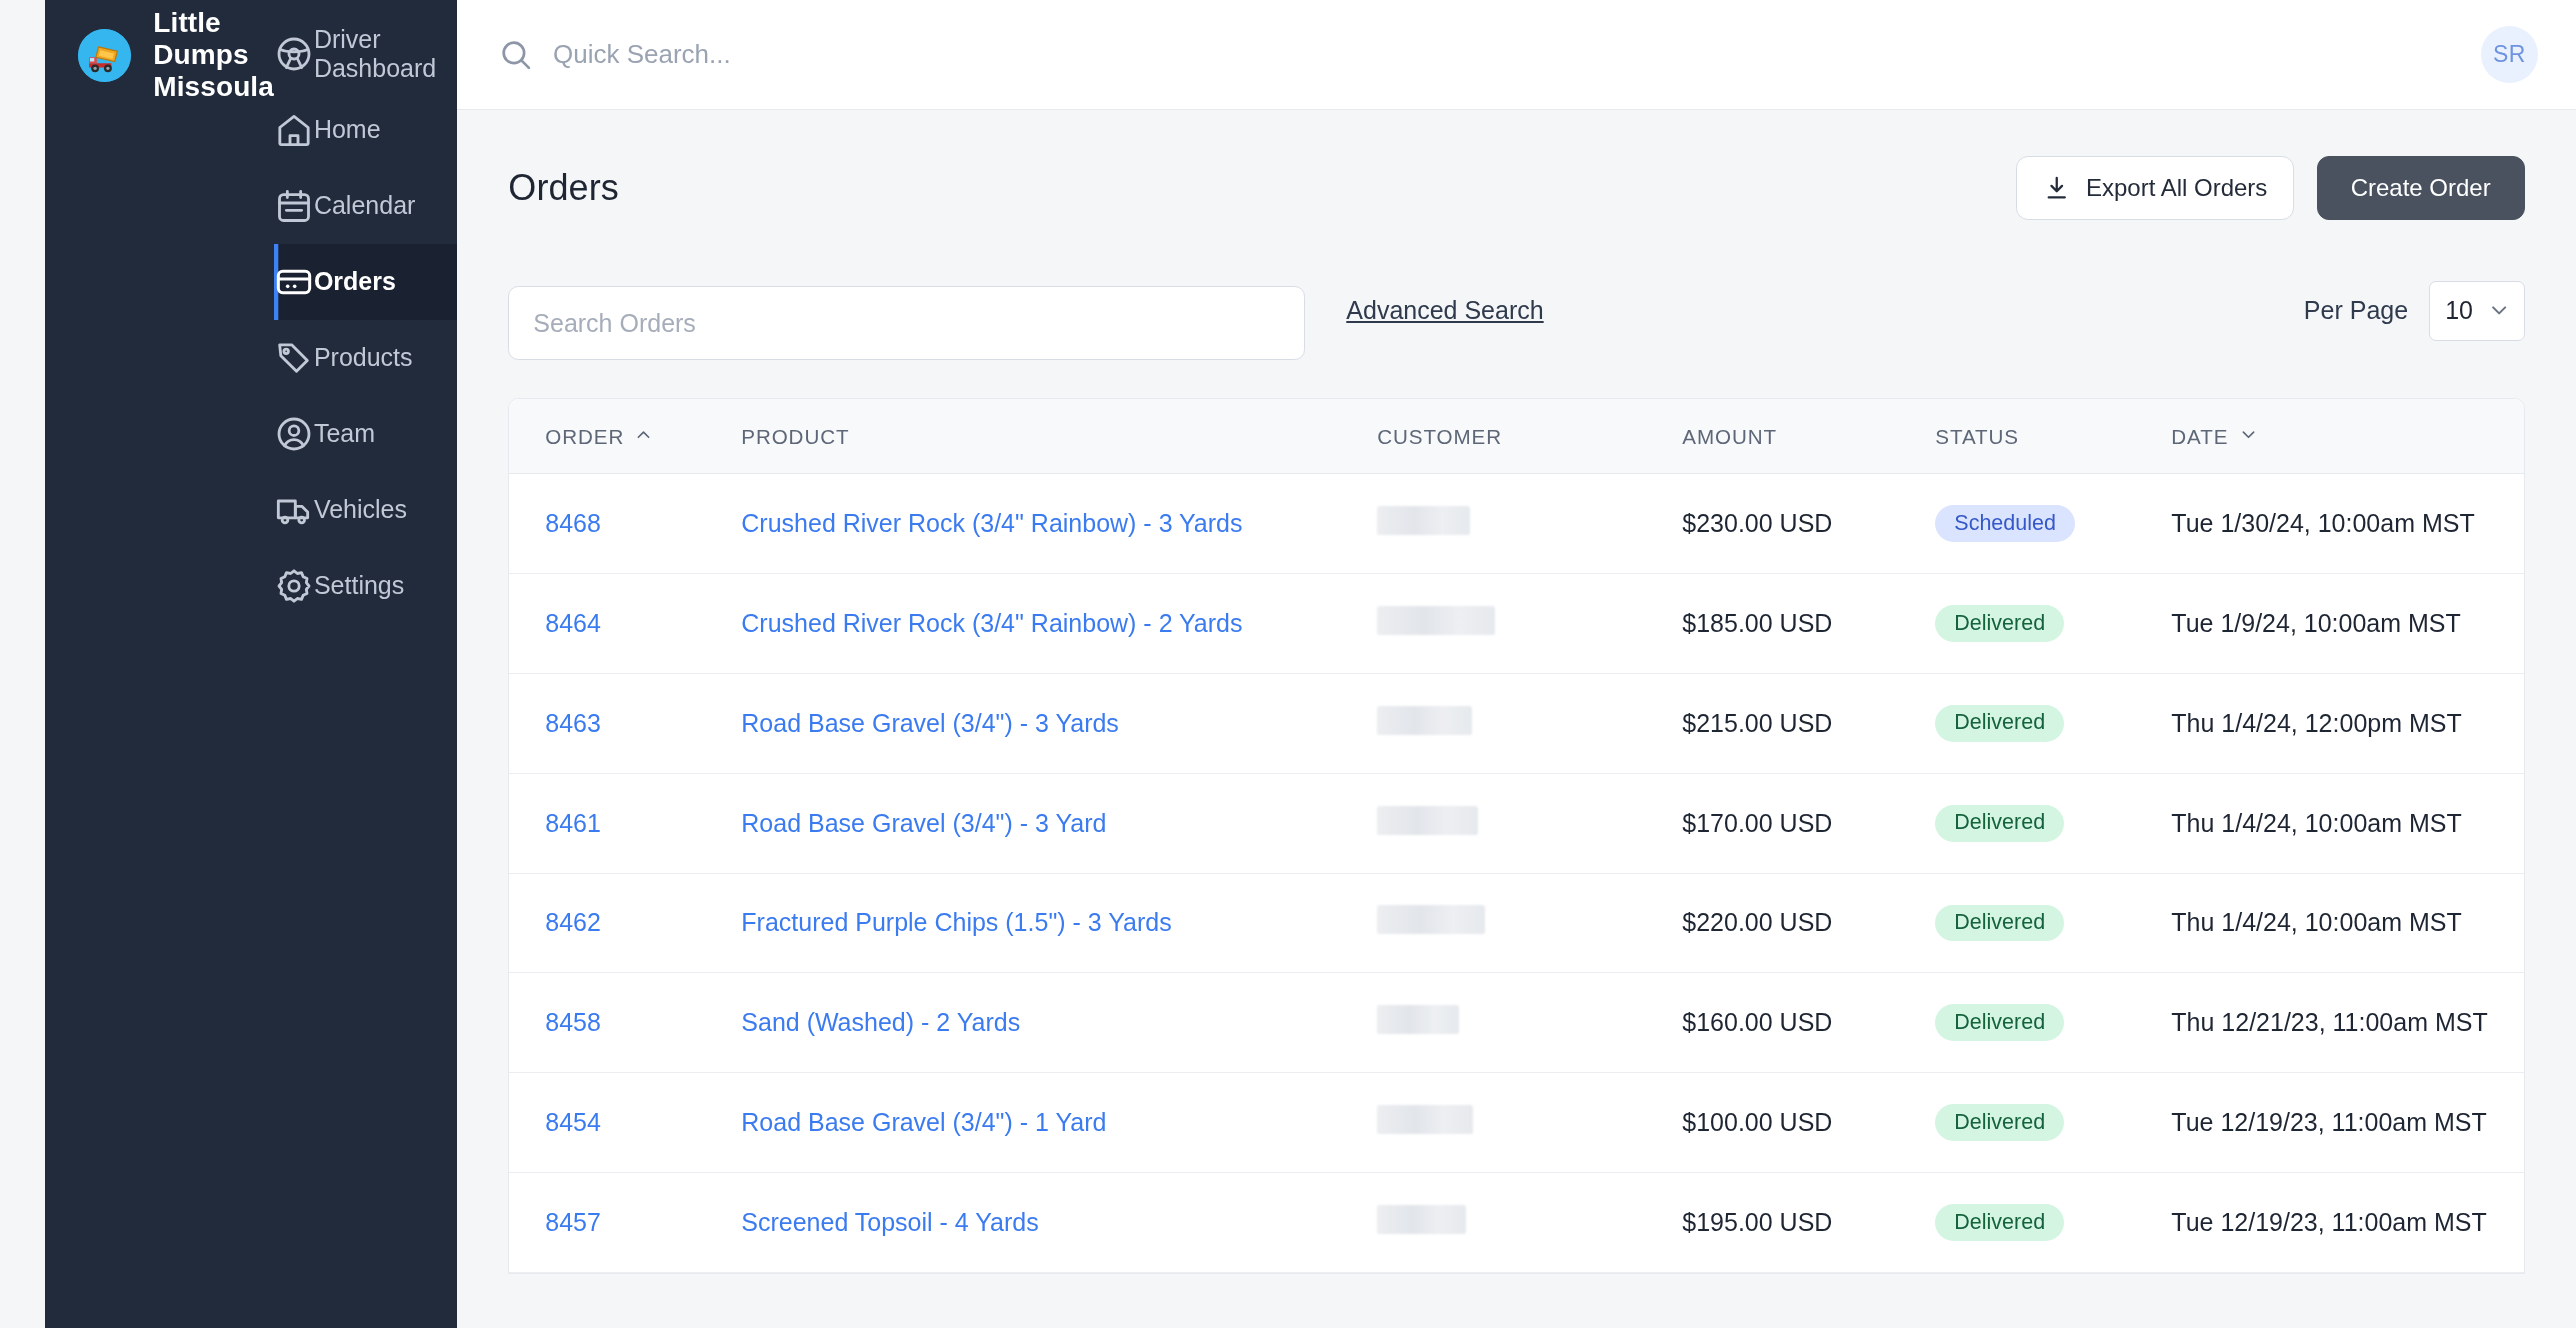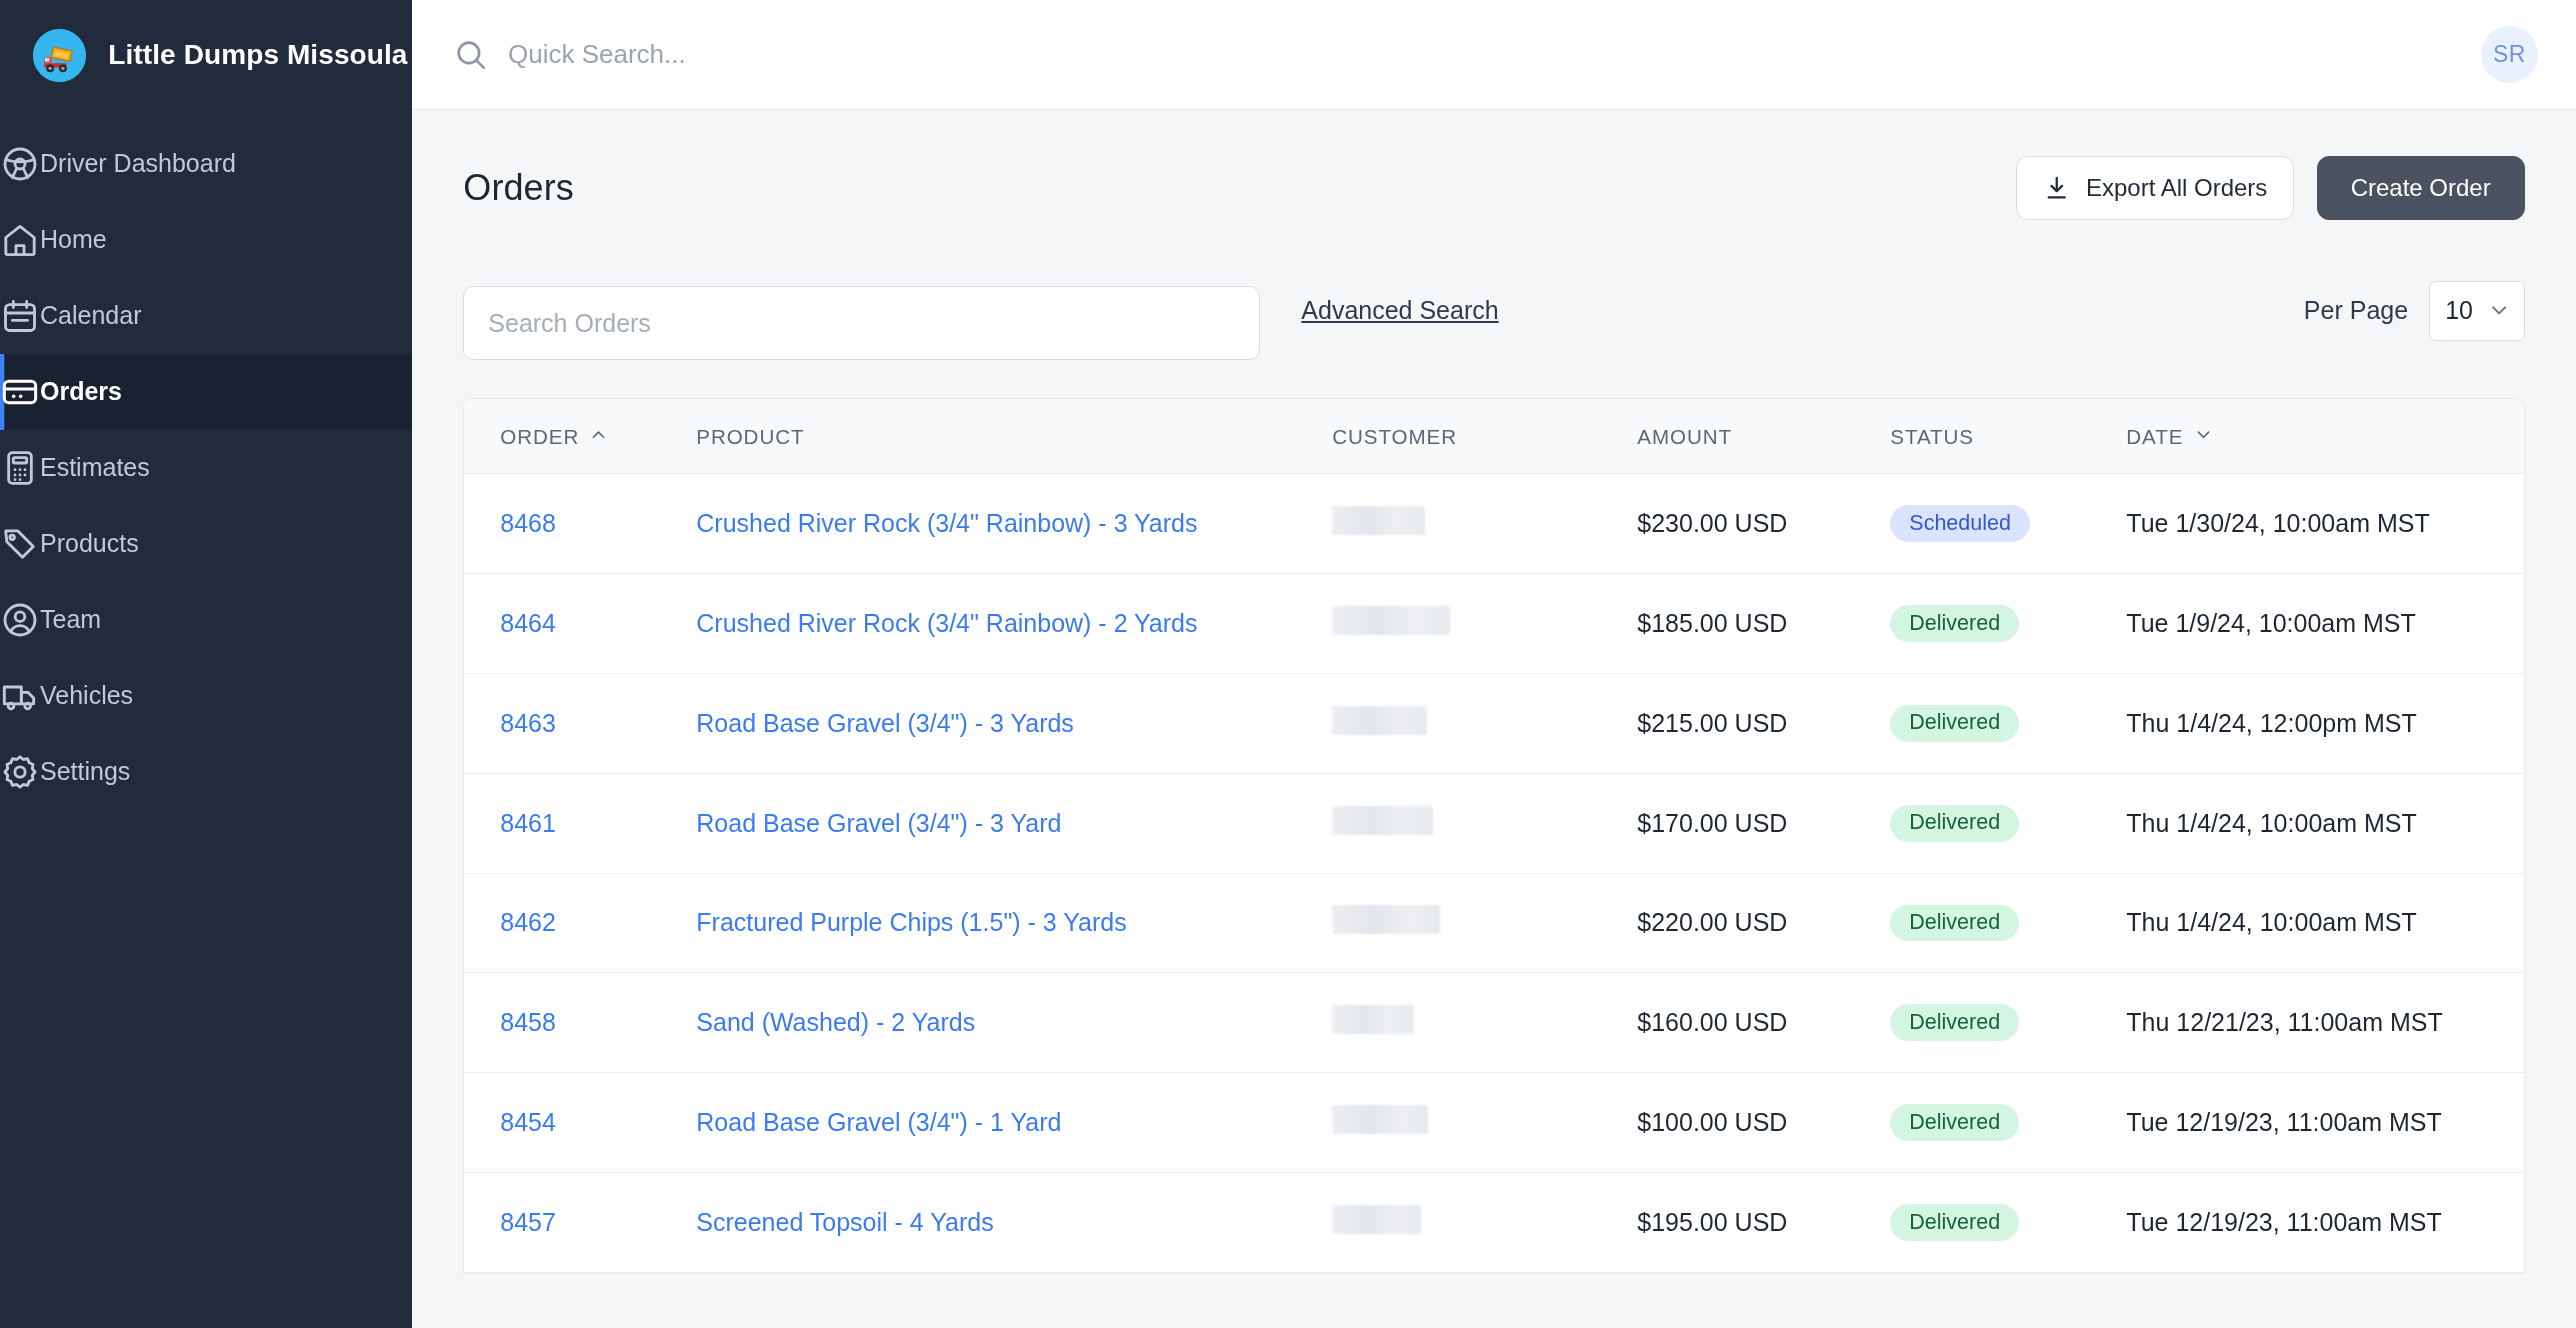--- a/index.html
+++ b/index.html
@@ -9,21 +9,21 @@
     background:#f4f6f8;
     color:#1f2633;
     -webkit-font-smoothing:antialiased;
   }
   .app { display:flex; width:2576px; height:1328px; }
 
   
   .sidebar {
     width:412px; flex:0 0 412px;
     background:#222b3c;
-    display:flex; flex-direction:column;
+    display:flex; flex-direction:row;margin-left:45px;
   }
   .brand {
     height:110px; flex:0 0 110px;
     display:flex; align-items:center;
     padding-left:33px; gap:22.3px;
   }
   .brand-logo {
     width:53px; height:53px; border-radius:50%;
     background:#35b6ef;
     position:relative; overflow:hidden; flex:0 0 53px;
@@ -222,37 +222,20 @@
           <svg viewBox="0 0 24 24" fill="none" stroke="#ffffff" stroke-width="1.8" stroke-linecap="round">
             <rect x="2.6" y="5.6" width="18.8" height="12.8" rx="2.6"></rect>
             <path d="M2.6 10.2h18.8"></path>
             <circle cx="8.2" cy="14.6" r="1.1" fill="#ffffff" stroke="none"></circle>
             <circle cx="12.4" cy="14.6" r="1.1" fill="#ffffff" stroke="none"></circle>
           </svg>
         </span>
         <span>Orders</span>
       </div>
 
-      <div class="nav-item">
-        <span class="ico">
-          <svg viewBox="0 0 24 24" fill="none" stroke="#c2c9d6" stroke-width="1.7" stroke-linecap="round">
-            <rect x="5.2" y="2.8" width="13.6" height="18.4" rx="2.2"></rect>
-            <rect x="8" y="5.8" width="8" height="3.2" rx=".7"></rect>
-            <circle cx="9" cy="13" r=".85" fill="#c2c9d6" stroke="none"></circle>
-            <circle cx="12" cy="13" r=".85" fill="#c2c9d6" stroke="none"></circle>
-            <circle cx="15" cy="13" r=".85" fill="#c2c9d6" stroke="none"></circle>
-            <circle cx="9" cy="16.2" r=".85" fill="#c2c9d6" stroke="none"></circle>
-            <circle cx="12" cy="16.2" r=".85" fill="#c2c9d6" stroke="none"></circle>
-            <circle cx="15" cy="16.2" r=".85" fill="#c2c9d6" stroke="none"></circle>
-            <circle cx="9" cy="19" r=".85" fill="#c2c9d6" stroke="none"></circle>
-            <circle cx="12" cy="19" r=".85" fill="#c2c9d6" stroke="none"></circle>
-          </svg>
-        </span>
-        <span>Estimates</span>
-      </div>
 
       <div class="nav-item">
         <span class="ico">
           <svg viewBox="0 0 24 24" fill="none" stroke="#c2c9d6" stroke-width="1.7" stroke-linejoin="round">
             <path d="M3.4 4.1h7.2l9.4 9.4-6.5 6.5-9.4-9.4z"></path>
             <circle cx="7.3" cy="8" r="1.35"></circle>
           </svg>
         </span>
         <span>Products</span>
       </div>

